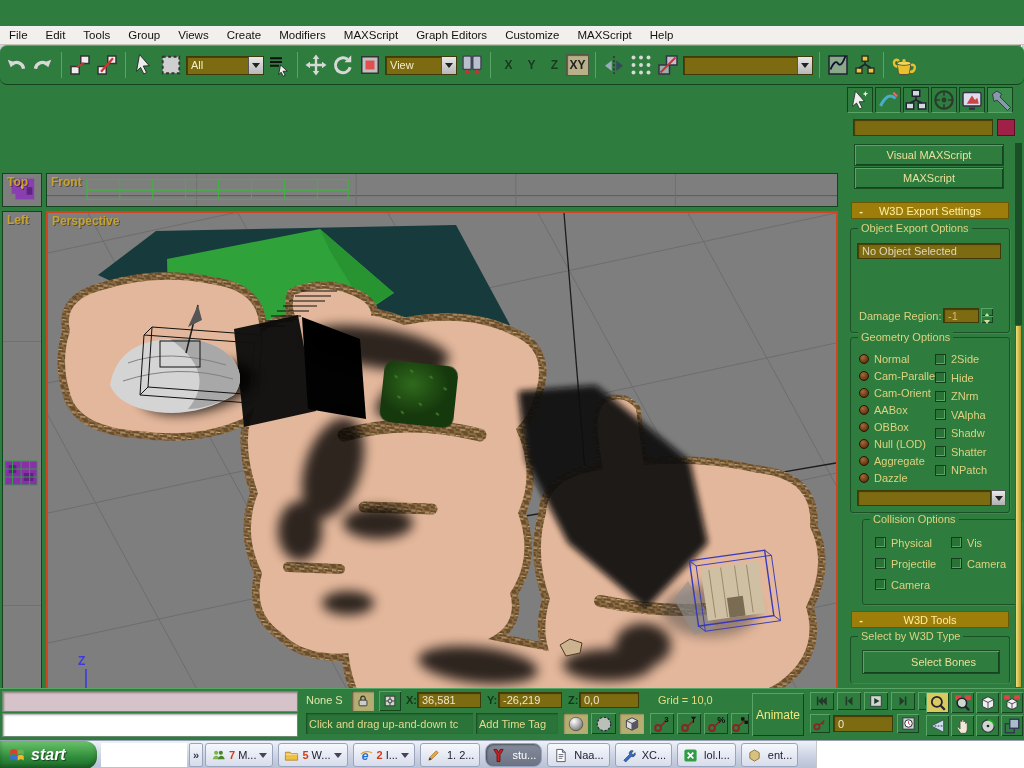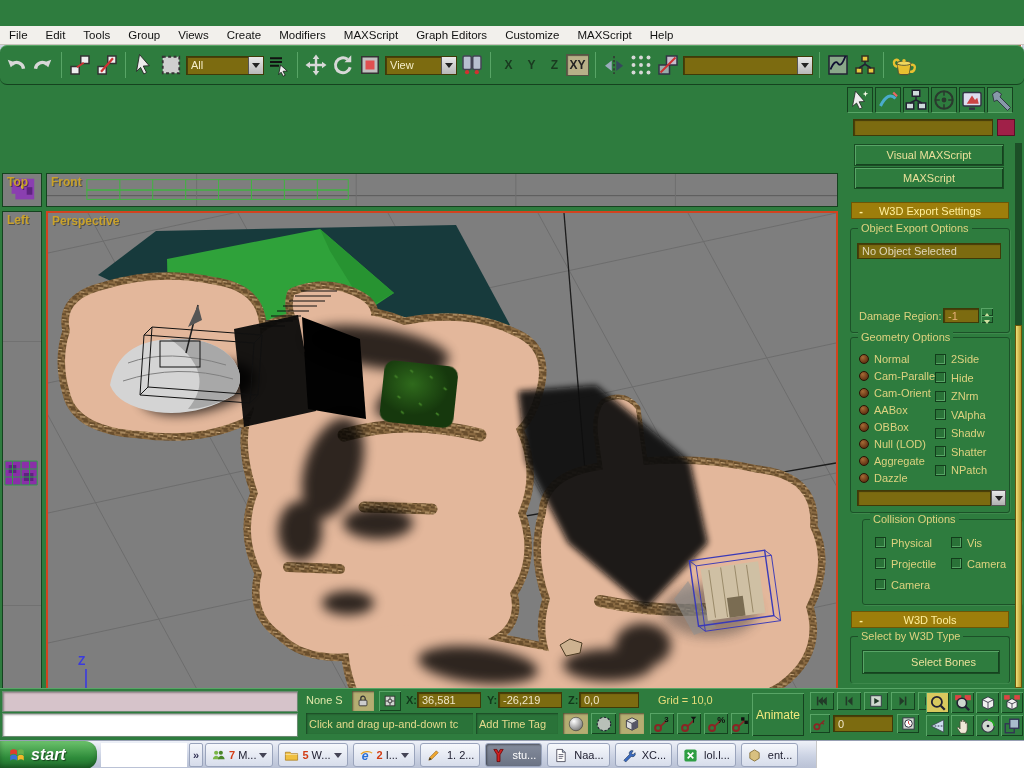--- a/index.html
+++ b/index.html
@@ -80,21 +80,21 @@
   #taskbar{left:0;top:740px;width:1024px;height:28px;background:linear-gradient(#eef1f8,#ccd3e4 55%,#b9c1d5);border-top:1px solid #98a0b4;}
   #start-btn{left:0;top:0;width:97px;height:28px;border-radius:0 12px 12px 0;background:linear-gradient(#6cc26c,#2e8b3a 60%,#1e6b2a);display:flex;align-items:center;gap:5px;padding-left:8px;color:#fff;font-weight:bold;font-style:italic;font-size:16px;text-shadow:1px 1px 1px rgba(0,0,0,.5);box-shadow:inset 0 -3px 5px rgba(0,0,0,.25);}
   #quick-blank{left:101px;top:2px;width:86px;height:24px;background:#fff;}
   #tb-chevron{left:189px;top:2px;width:14px;height:24px;background:linear-gradient(#f4f6fb,#d5dbea);border:1px solid #9aa4bc;border-radius:2px;color:#335;display:flex;align-items:center;justify-content:center;font-weight:bold;}
   #tb-items{position:absolute;left:205px;top:2px;display:flex;gap:5px;}
   .tb-item{height:24px;background:linear-gradient(#f6f8fc,#d7ddeb);border:1px solid #9aa4bc;border-radius:3px;display:flex;align-items:center;gap:3px;padding:0 5px;color:#223;}
   .tb-item .ic{width:15px;height:15px;}
   .tb-count{color:#d23c14;}
   .tb-arrow{display:none;width:0;height:0;border:4px solid transparent;border-top:5px solid #445;margin-top:4px;}
   .tb-item.grp .tb-arrow{display:block;}
-  .tb-item.active{background:linear-gradient(#848c9c,#6b7384);color:#fff;box-shadow:inset 1px 1px 2px rgba(0,0,0,.4);}
+  .tb-item.active{background:linear-gradient(#848c9c,#6b7384);color:#fff;box-shadow:inset 1px 1px 2px rgba(0,0,0,.4);border-radius:8px;}
   #tray-blank{left:816px;top:0;width:208px;height:28px;background:#fff;border-left:1px solid #c8c8c8;}
 </style>
 </head>
 <body>
 
 <div id="titlebar" class="abs">
   <span class="ic abs" style="left:4px;top:3px;width:19px;height:19px;">
       <svg viewBox="0 0 16 16">
         <path d="M3 1.5h3.2L8 5l1.8-3.5H13L9.6 7.2V14.5H6.4V7.2z" fill="#cc2222" stroke="#660000" stroke-width=".8"></path>
       </svg>

